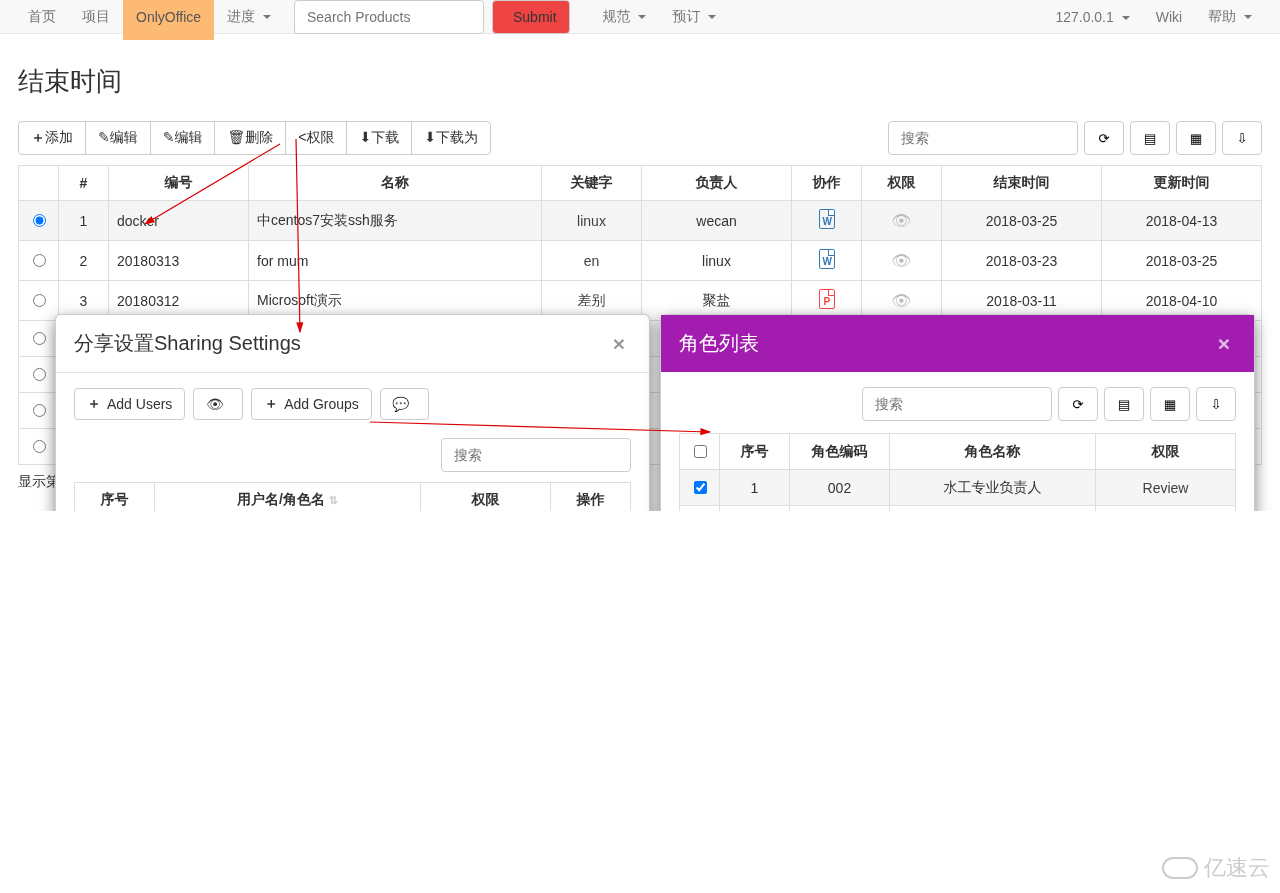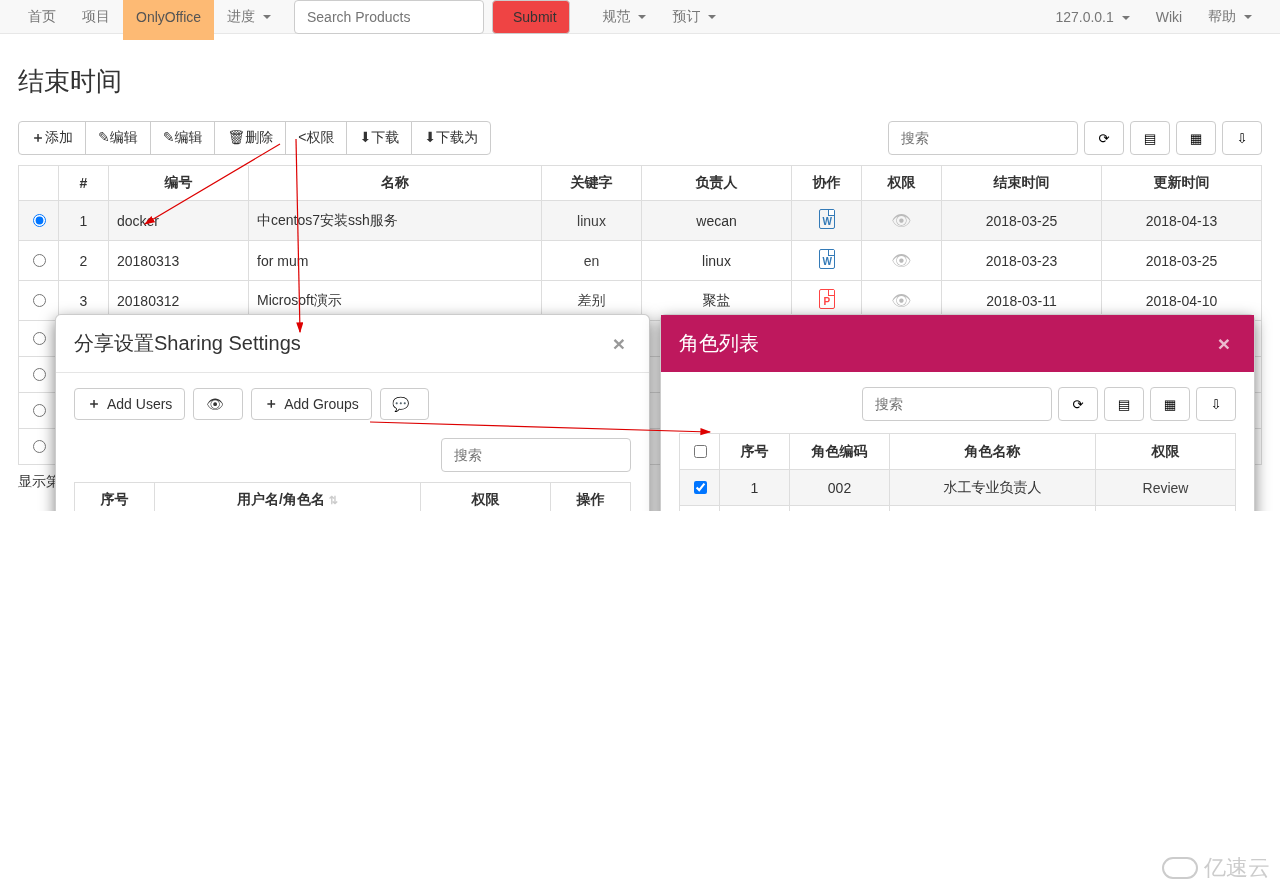--- a/index.html
+++ b/index.html
@@ -103,21 +103,21 @@
   .modal .modal-header h3 { margin:0; font-size:20px; font-weight:500; flex:1;}
   .modal .modal-header .close {
     font-size:21px; font-weight:bold; color:#999; cursor:pointer; background:none;border:none;
   }
   .modal .modal-body { padding:15px 18px; }
   .modal .modal-footer {
     padding:12px 18px; border-top:1px solid #e5e5e5;
     display:flex; justify-content:flex-end; gap:8px;
   }
   .modal-orange .modal-header {
-    background:#be185d; color:#fff; border-bottom:none;
+    background:#a21caf; color:#fff; border-bottom:none;
   }
   .modal-orange .modal-header .close { color:#fff; opacity:.7;}
   .share-btns { display:flex; gap:8px; margin-bottom:18px;}
   .share-btns .tb-btn {
     padding:6px 12px; border:1px solid #ccc; border-radius:4px;
     background:#fff; cursor:pointer; font-size:14px; color:#333;
     display:inline-flex; align-items:center; gap:6px;
   }
   .sm-search { height:34px; width:190px; padding:6px 12px;
     border:1px solid #ccc; border-radius:4px; font-size:14px;}

